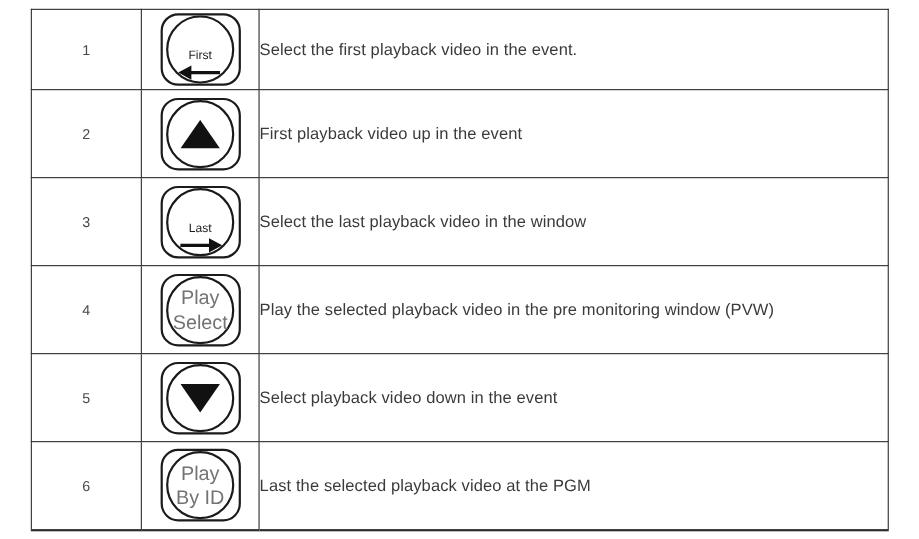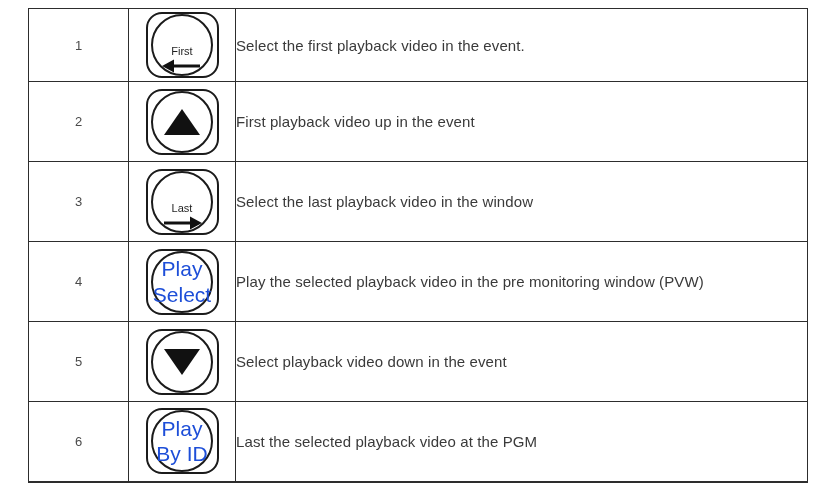--- a/index.html
+++ b/index.html
@@ -61,22 +61,22 @@
     overflow: visible;
   }
   .btn-label {
     font-size: 11px;
     color: #1e1e1e;
     line-height: 1;
     white-space: nowrap;
     margin-top: 29px;
   }
   .btn-line {
-    font-size: 21px;
-    color: #1d4ed8;
+    font-size: 18px;
+    color: #737373;
     line-height: 1.12;
     white-space: nowrap;
   }
   .icon-svg { display: block; }
 </style>
 </head>
 <body>
 
 <table class="doc">
   <colgroup>

